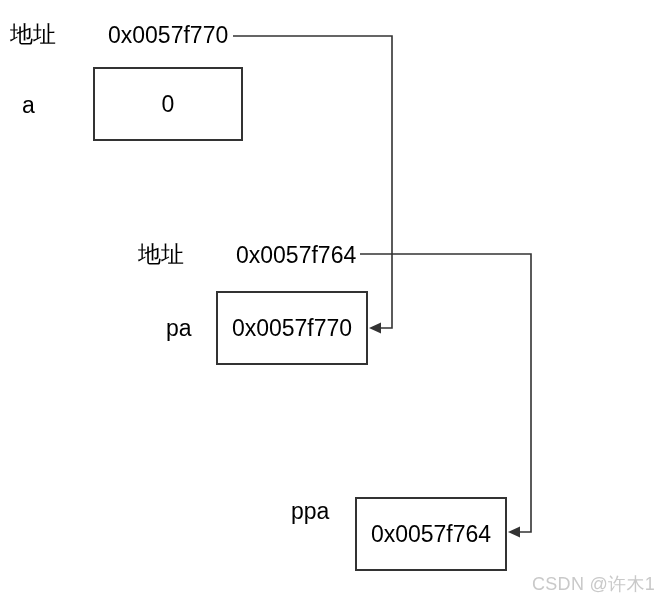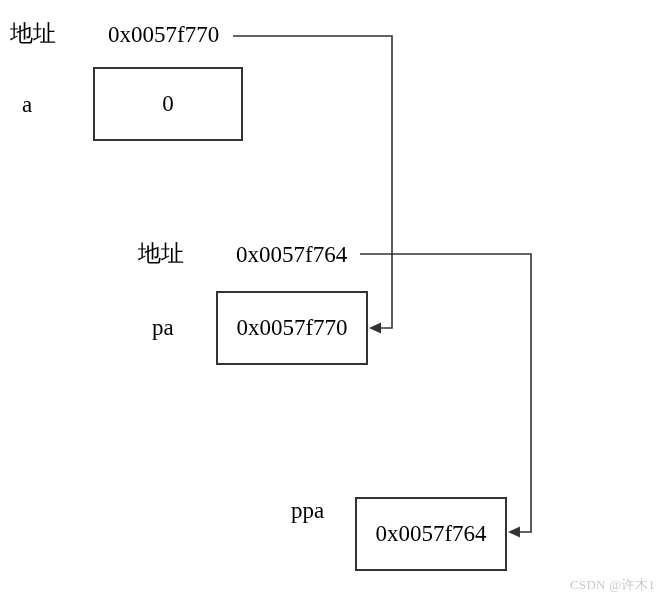--- a/index.html
+++ b/index.html
@@ -6,21 +6,21 @@
     margin: 0;
     padding: 0;
     background: #ffffff;
   }
   #canvas {
     position: relative;
     width: 666px;
     height: 604px;
     overflow: hidden;
     background: var(--background, #ffffff);
-    font-family: Liberation Serif, serif;
+    font-family: Liberation Sans, sans-serif;
   }
   .txt {
     position: absolute;
     font-size: 23px;
     line-height: 26px;
     color: var(--text, #000000);
     white-space: nowrap;
   }
   .value-box {
     position: absolute;
@@ -48,42 +48,42 @@
     stroke-width: 1.6;
   }
   .arrowhead {
     fill: var(--stroke, #333333);
     stroke: none;
   }
   .watermark {
     position: absolute;
     right: 11px;
     top: 577px;
-    font-size: 13px;
+    font-size: 18px;
     line-height: 15px;
     color: var(--watermark, #c9c9c9);
     letter-spacing: 0.3px;
     white-space: nowrap;
   }
 </style>
 </head>
 <body>
 
 <div id="canvas">
 
   <span class="txt" style="left:10px; top:21px;">地址</span>
   <span class="txt" style="left:108px; top:22px;">0x0057f770</span>
   <span class="txt" style="left:22px; top:92px;">a</span>
   <div class="value-box" style="left:93px; top:67px; width:150px; height:74px;">
     <span>0</span>
   </div>
 
   <span class="txt" style="left:138px; top:241px;">地址</span>
   <span class="txt" style="left:236px; top:242px;">0x0057f764</span>
-  <span class="txt" style="left:152px; top:315px;">pa</span>
+  <span class="txt" style="left:166px; top:315px;">pa</span>
   <div class="value-box" style="left:216px; top:291px; width:152px; height:74px;">
     <span>0x0057f770</span>
   </div>
 
   <span class="txt" style="left:291px; top:498px;">ppa</span>
   <div class="value-box" style="left:355px; top:497px; width:152px; height:74px;">
     <span>0x0057f764</span>
   </div>
 
   <svg id="connector-layer" viewBox="0 0 666 604" xmlns="http://www.w3.org/2000/svg">

